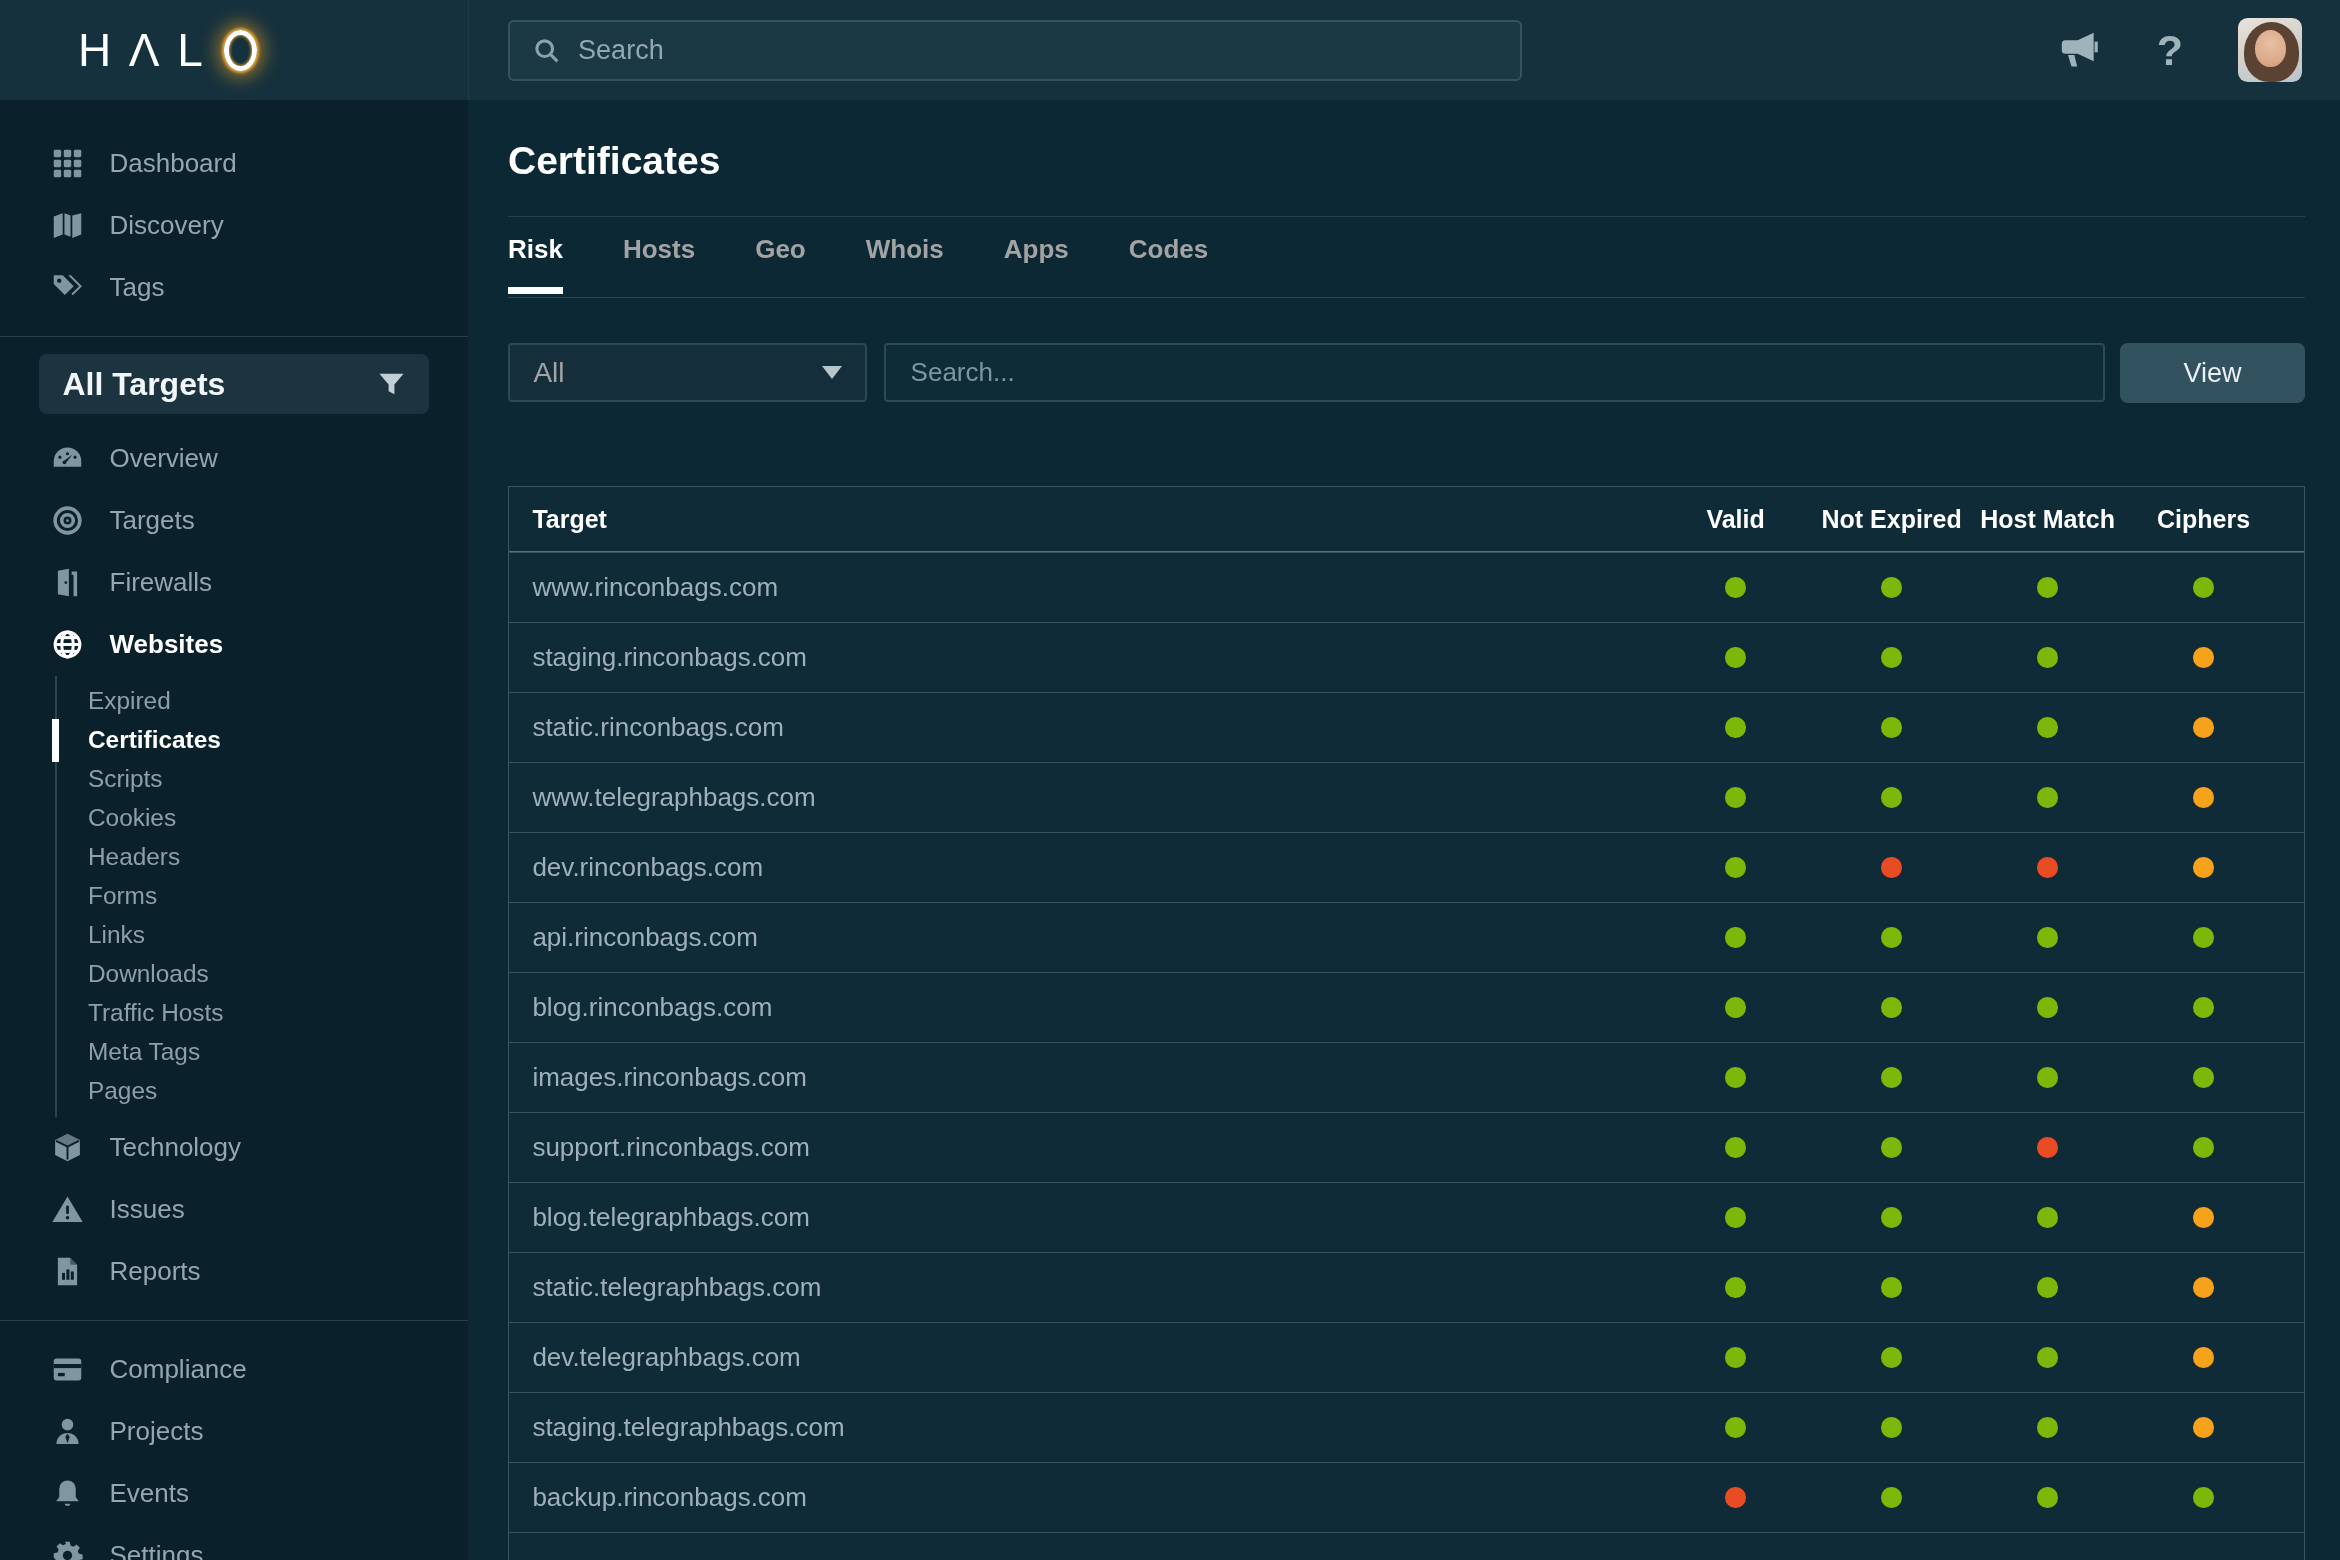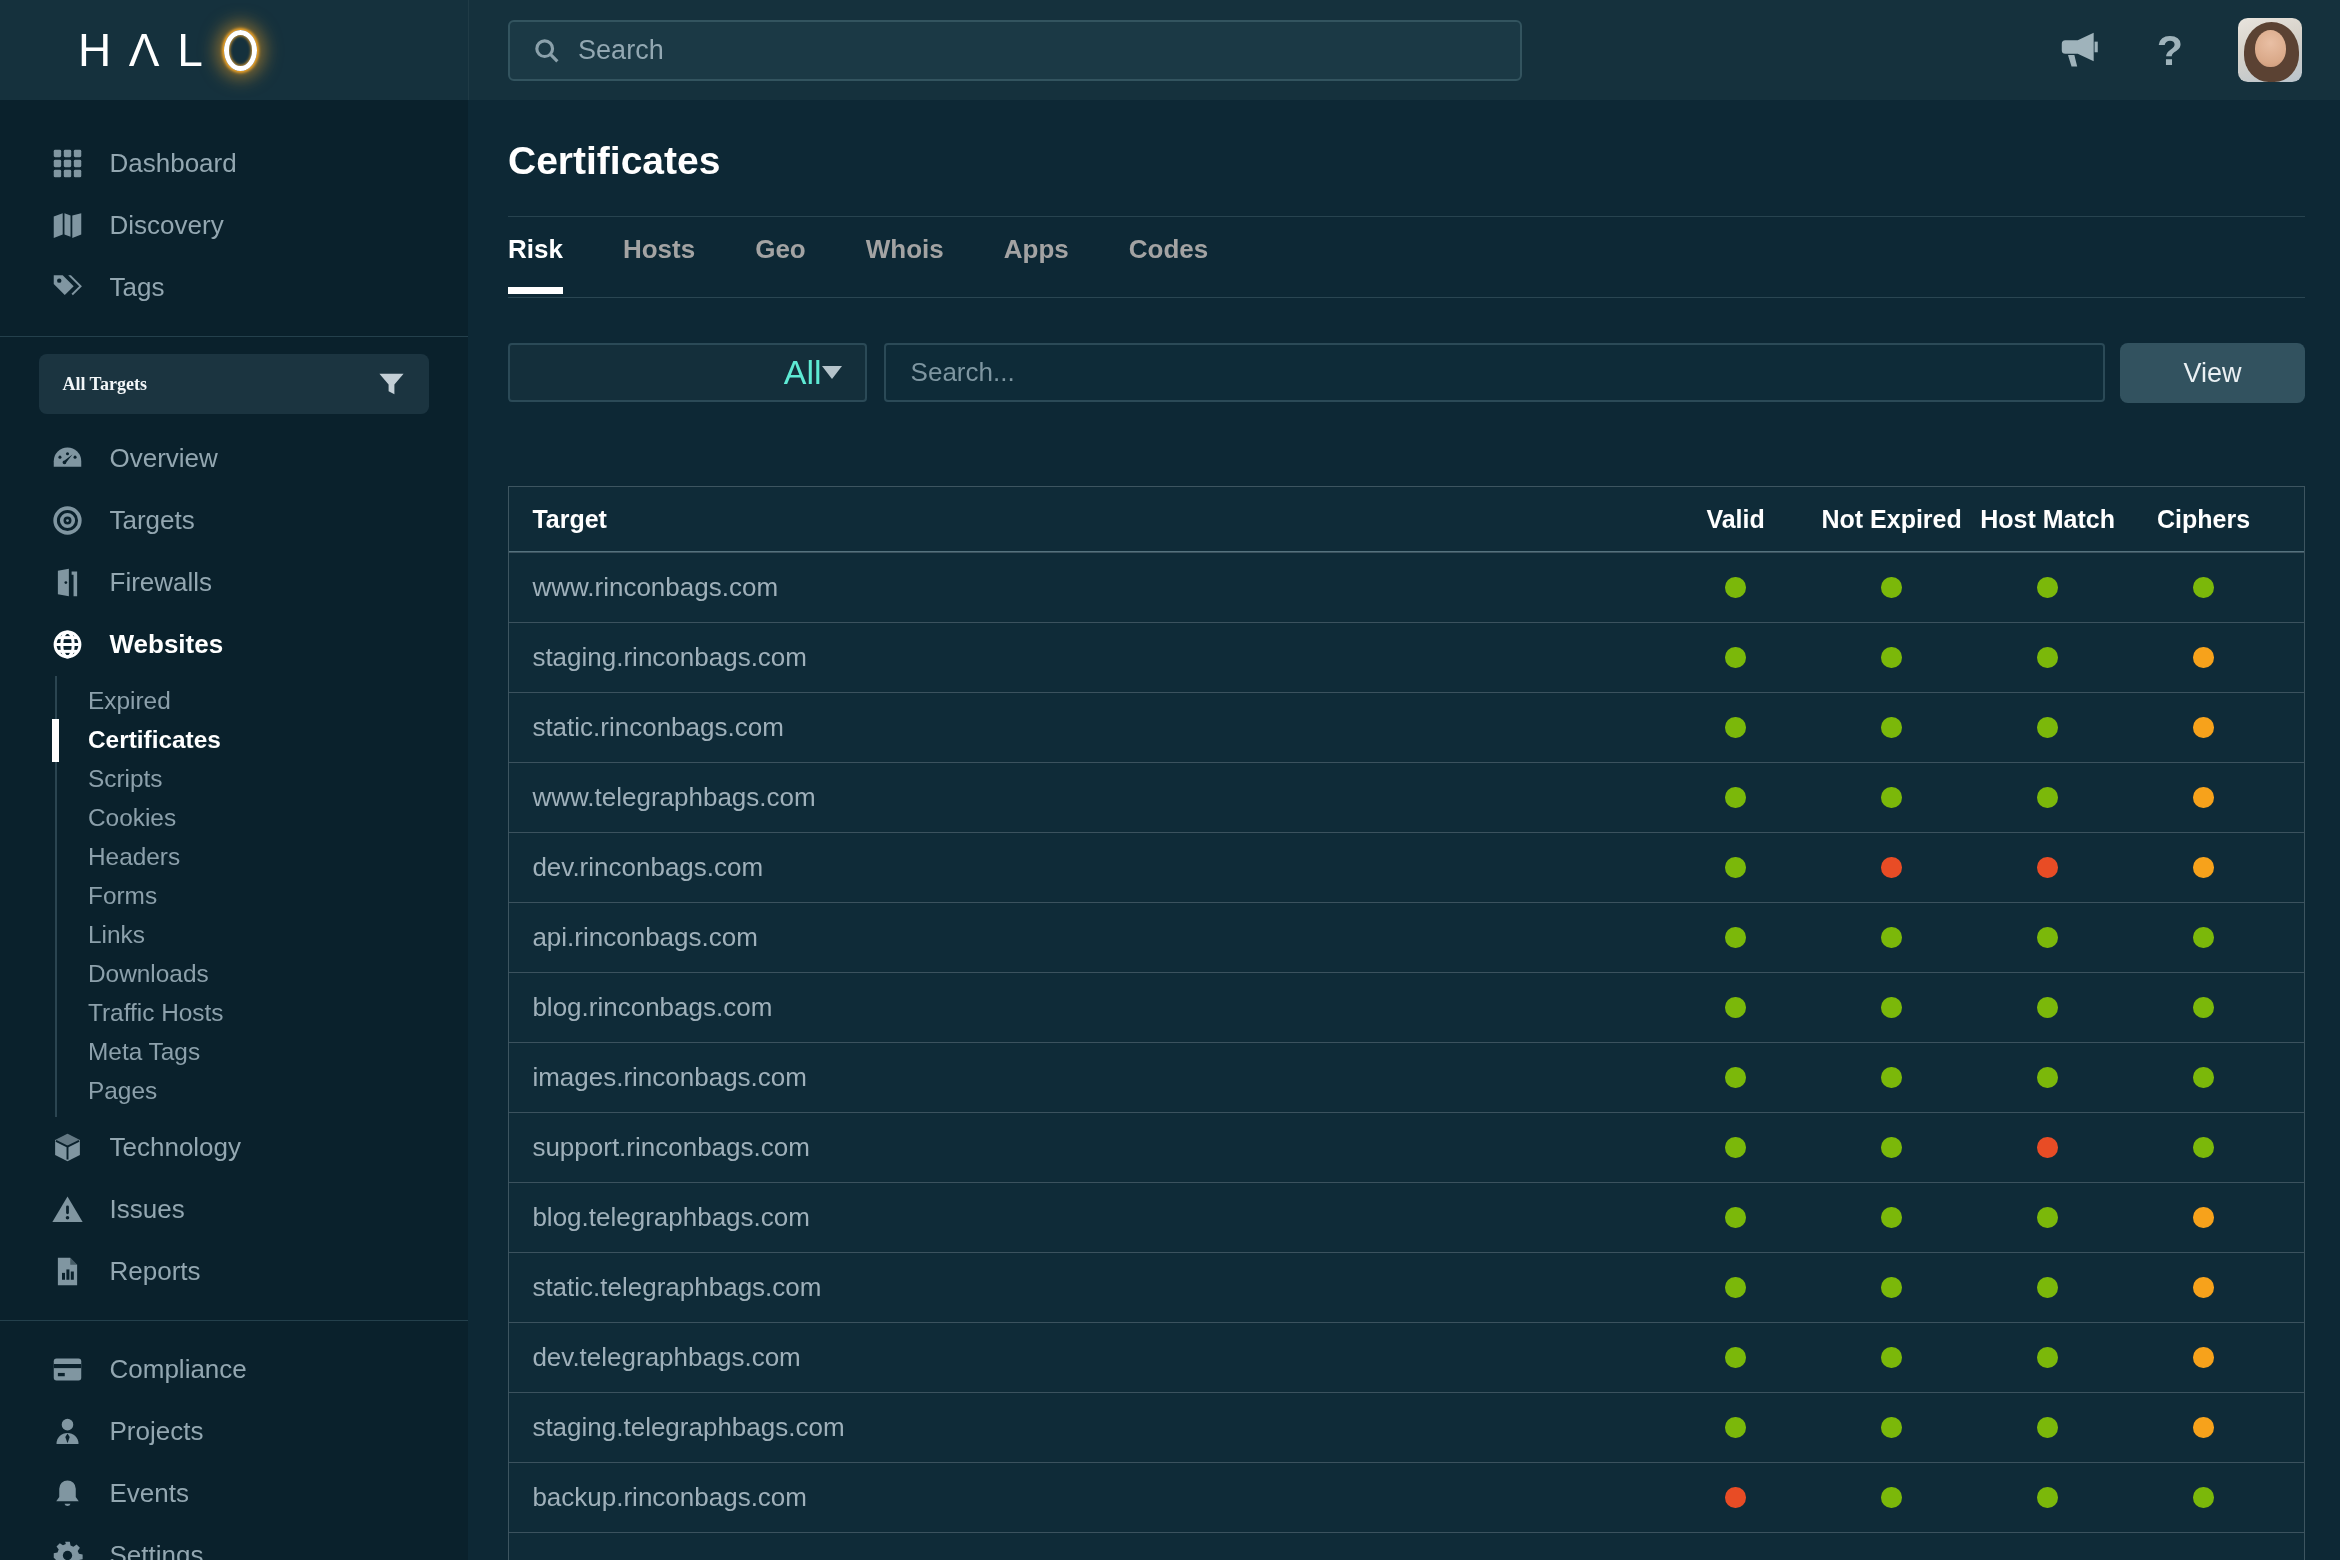--- a/index.html
+++ b/index.html
@@ -77,21 +77,21 @@
   }
   .nav-item .nav-icon{width:41px;display:flex;justify-content:center;color:var(--icon);flex:0 0 auto;}
   .nav-item .nav-label{margin-left:21.5px;}
   .nav-item.active{color:#fff;font-weight:700;}
   .nav-item.active .nav-icon{color:#fff;}
   .side-divider{height:1px;background:#24404c;margin:17.6px 0;}
   .target-selector{
     margin:9.8px 39px 13.7px 39px;height:60px;background:#1b3440;border-radius:7.8px;
     display:flex;align-items:center;padding:0 23.4px;cursor:pointer;
   }
-  .target-selector .ts-label{color:#f2f6f8;font-size:18px;font-weight:700;flex:1;font-family:Liberation Serif, serif;}
+  .target-selector .ts-label{color:#f2f6f8;font-size:32px;font-weight:700;flex:1;}
   .target-selector svg{color:#c3cfd6;}
   .subnav{margin-left:55px;border-left:2px solid #2b4551;padding:5.9px 0;}
   .subnav-item{
     position:relative;height:39px;display:flex;align-items:center;padding-left:31px;
     font-size:24.4px;color:#8ca0ab;cursor:pointer;
   }
   .subnav-item.active{color:#fff;font-weight:700;}
   .subnav-item.active::before{
     content:"";position:absolute;left:-4.9px;top:-2px;width:6.8px;height:43px;background:#fff;
   }
@@ -106,21 +106,21 @@
   .tab{position:relative;font-size:26px;font-weight:700;color:#a3a3a3;cursor:pointer;padding-bottom:3.9px;}
   .tab.active{color:#fff;}
   .tab.active::after{
     content:"";position:absolute;left:0;right:0;bottom:-25px;height:6.8px;background:#fff;
   }
   .filter-row{position:absolute;left:40px;right:35px;top:243px;height:59px;display:flex;}
   .dropdown{
     width:359px;height:59px;background:var(--control-bg);border:2px solid #2b4a57;border-radius:3.9px;
     display:flex;align-items:center;padding:0 23.4px;cursor:pointer;
   }
-  .dropdown .dd-value{flex:1;font-size:34px;color:#5eead4;text-align:right;}
+  .dropdown .dd-value{flex:1;font-size:28px;color:#a3a3a3;}
   .caret-down{
     width:0;height:0;border-left:10.7px solid transparent;border-right:10.7px solid transparent;
     border-top:13.7px solid #b6c4cb;
   }
   .filter-search{
     margin-left:16.6px;width:1221px;height:59px;background:var(--input-bg);
     border:2px solid #2b4a57;border-radius:3.9px;color:#cfdbe1;font-size:26px;font-family:inherit;
     padding:0 25px;outline:none;
   }
   .filter-search::placeholder{color:#7e96a1;}

